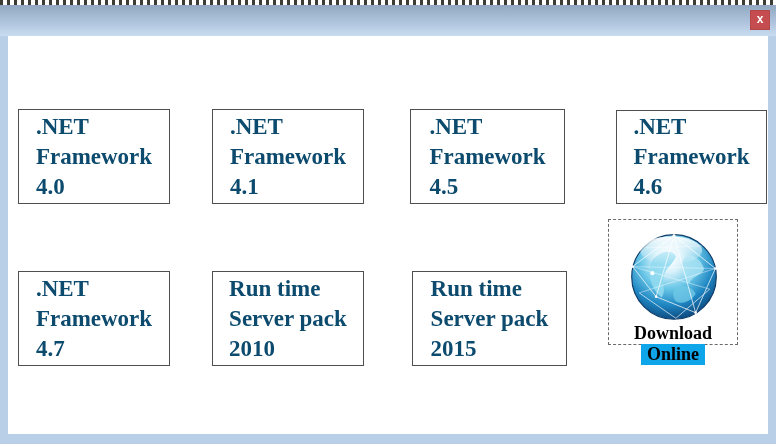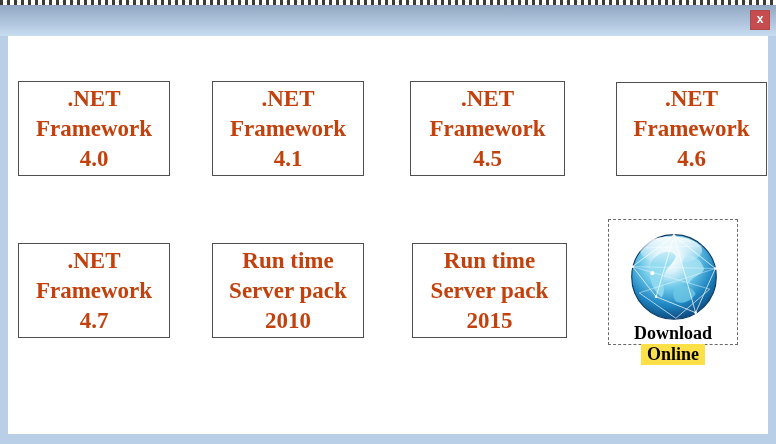--- a/index.html
+++ b/index.html
@@ -36,28 +36,29 @@
   .frame-left{position:absolute;left:0;top:36px;width:8px;height:408px;background:#b9cfe7;}
   .frame-right{position:absolute;left:768px;top:36px;width:8px;height:408px;background:#b9cfe7;}
   .frame-bottom{position:absolute;left:0;top:434px;width:776px;height:10px;background:#b9cfe7;}
 
   .btn{
     position:absolute;
     box-sizing:border-box;
     border:1px solid #4f4f4f;
     background:#ffffff;
     display:flex;align-items:center;justify-content:center;
-    text-align:center;
+    text-align:left;
     white-space:pre-line;
     font-family:"Liberation Serif", serif;
     font-weight:700;
     font-size:23px;
     line-height:30px;
-    color:#c2410c;
+    color:#0c4a6e;
     cursor:pointer;
+    margin-top:28px;
   }
   .b1{left:18px;  top:81px;  width:152px;height:95px;}
   .b2{left:212px; top:81px;  width:152px;height:95px;}
   .b3{left:410px; top:81px;  width:155px;height:95px;}
   .b4{left:616px; top:82px;  width:151px;height:94px;}
   .b5{left:18px;  top:243px; width:152px;height:95px;}
   .b6{left:212px; top:243px; width:152px;height:95px;}
   .b7{left:412px; top:243px; width:155px;height:95px;}
 
   .download-box{
@@ -70,21 +71,21 @@
   .globe-wrap{
     position:absolute;left:18px;top:9px;width:94px;height:94px;
   }
   .dl-label{
     position:absolute;top:103px;left:-12px;right:-12px;
     text-align:center;
     font-family:"Liberation Serif", serif;
     font-weight:700;font-size:18px;line-height:21px;color:#000;
   }
   .dl-line1{display:block;}
-  .dl-line2{display:inline-block;background:#fde047;padding:0 6px;}
+  .dl-line2{display:inline-block;background:#0ea5e9;padding:0 6px;}
 </style>
 </head>
 <body>
 
 <div id="window">
 
   <div class="top-dots"></div>
 
   <div class="titlebar"></div>
 

